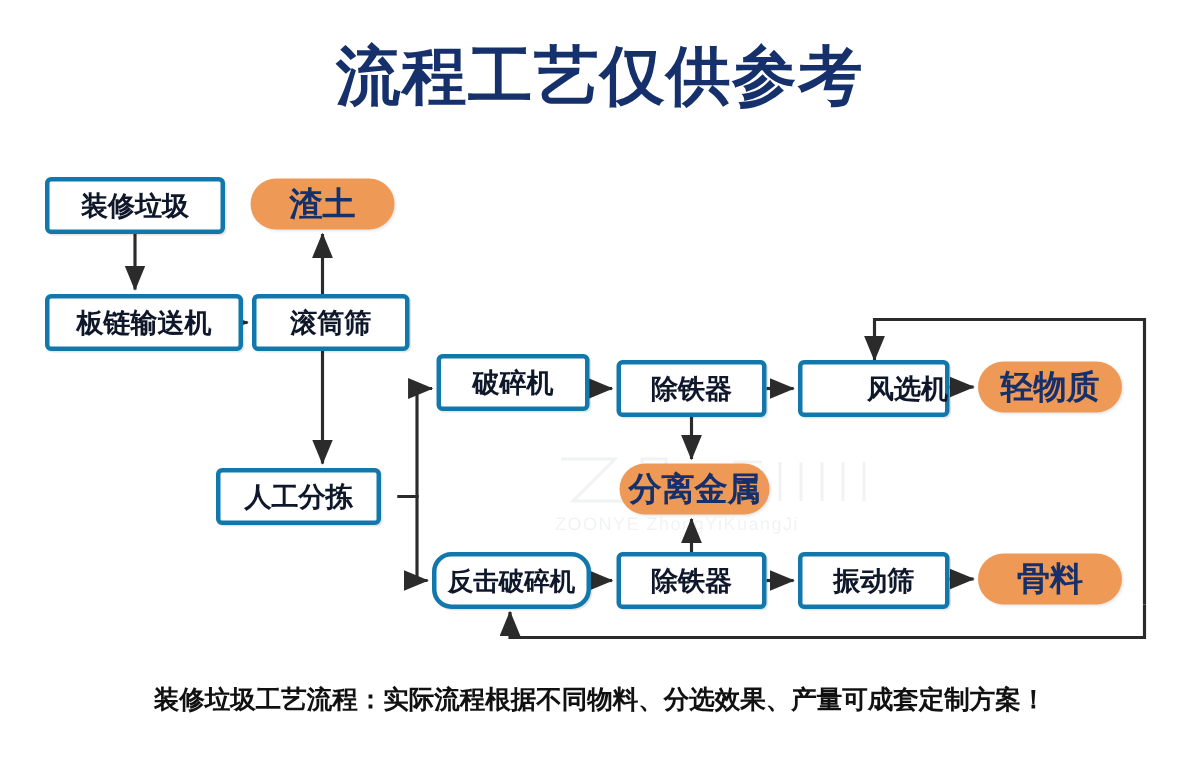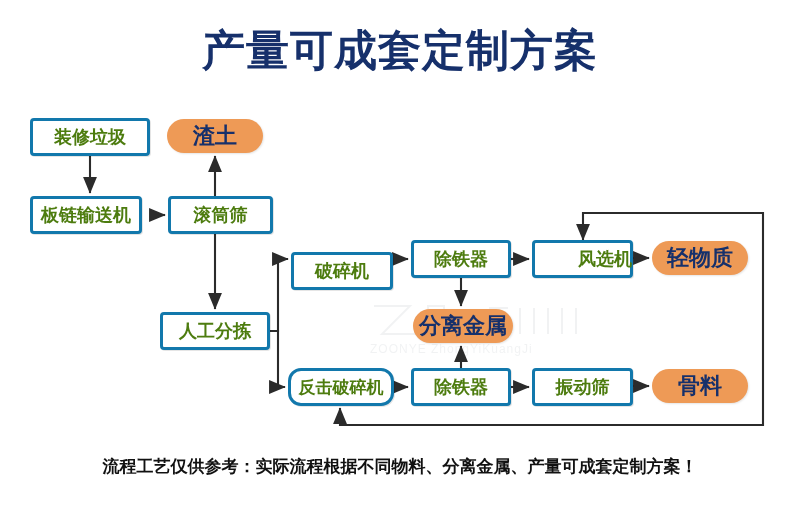--- a/index.html
+++ b/index.html
@@ -65,21 +65,21 @@
   }
 
   
   .node {
     position: absolute;
     box-sizing: border-box;
     display: flex;
     align-items: center;
     justify-content: center;
     font-weight: bold;
-    color: #4d7c0f;
+    color: #0f172a;
     white-space: nowrap;
   }
   .node.proc {
     background: #ffffff;
     border: 3px solid #1278AC;
     border-radius: 4px;
     font-size: 18px;
     box-shadow: 1px 1px 0 rgba(0,0,0,0.10);
   }
   .node.out {
@@ -102,21 +102,21 @@
     font-weight: bold;
     color: #111111;
     white-space: nowrap;
   }
 </style>
 </head>
 <body>
 
 <div id="canvas">
 
-  <div id="title">产量可成套定制方案</div>
+  <div id="title">流程工艺仅供参考</div>
 
   <div id="watermark">
     <svg width="230" height="48" viewBox="0 0 230 48">
       <g stroke="#7d8a95" stroke-width="2" fill="none">
         <path d="M4 6 L40 6 L12 34 L48 34"></path>
         <path d="M58 34 L58 6 L74 6 L74 34"></path>
         <path d="M86 34 L86 10 M96 34 L96 10 M106 34 L106 10"></path>
         <path d="M120 34 L120 8 L138 8"></path>
         <path d="M150 34 L150 8 M164 34 L164 8"></path>
         <path d="M178 34 L178 8 M192 34 L192 8"></path>
@@ -167,30 +167,30 @@
       <path d="M763,403 L763,425 L340,425 L340,408"></path>
     </g>
   </svg>
 
   <div class="node proc" style="left:30px;  top:118px; width:120px; height:38px;">
     <span>装修垃圾</span>
   </div>
   <div class="node out" style="left:167px; top:119px; width:96px;  height:34px;">
     <span>渣土</span>
   </div>
-  <div class="node proc" style="left:30px;  top:196px; width:112px; height:38px;">
+  <div class="node proc" style="left:30px;  top:196px; width:132px; height:38px;">
     <span>板链输送机</span>
   </div>
   <div class="node proc" style="left:168px; top:196px; width:105px; height:38px;">
     <span>滚筒筛</span>
   </div>
-  <div class="node proc" style="left:160px; top:312px; width:110px; height:38px;">
+  <div class="node proc" style="left:144px; top:312px; width:110px; height:38px;">
     <span>人工分拣</span>
   </div>
-  <div class="node proc" style="left:291px; top:252px; width:102px; height:38px;">
+  <div class="node proc" style="left:291px; top:236px; width:102px; height:38px;">
     <span>破碎机</span>
   </div>
   <div class="node proc" style="left:411px; top:240px; width:100px; height:38px;">
     <span>除铁器</span>
   </div>
   <div class="node proc" style="left:532px; top:240px; width:101px; height:38px;padding-left:45px;">
     <span>风选机</span>
   </div>
   <div class="node out" style="left:652px; top:241px; width:96px;  height:34px;">
     <span>轻物质</span>
@@ -204,15 +204,15 @@
   <div class="node proc" style="left:411px; top:368px; width:100px; height:38px;">
     <span>除铁器</span>
   </div>
   <div class="node proc" style="left:532px; top:368px; width:101px; height:38px;font-family:Liberation Serif, serif;">
     <span>振动筛</span>
   </div>
   <div class="node out" style="left:652px; top:369px; width:96px;  height:34px;">
     <span>骨料</span>
   </div>
 
-  <div id="footnote">流程工艺仅供参考：实际流程根据不同物料、分离金属、产量可成套定制方案！</div>
+  <div id="footnote">装修垃圾工艺流程：实际流程根据不同物料、分选效果、产量可成套定制方案！</div>
 
 </div>
 
 </body></html>

